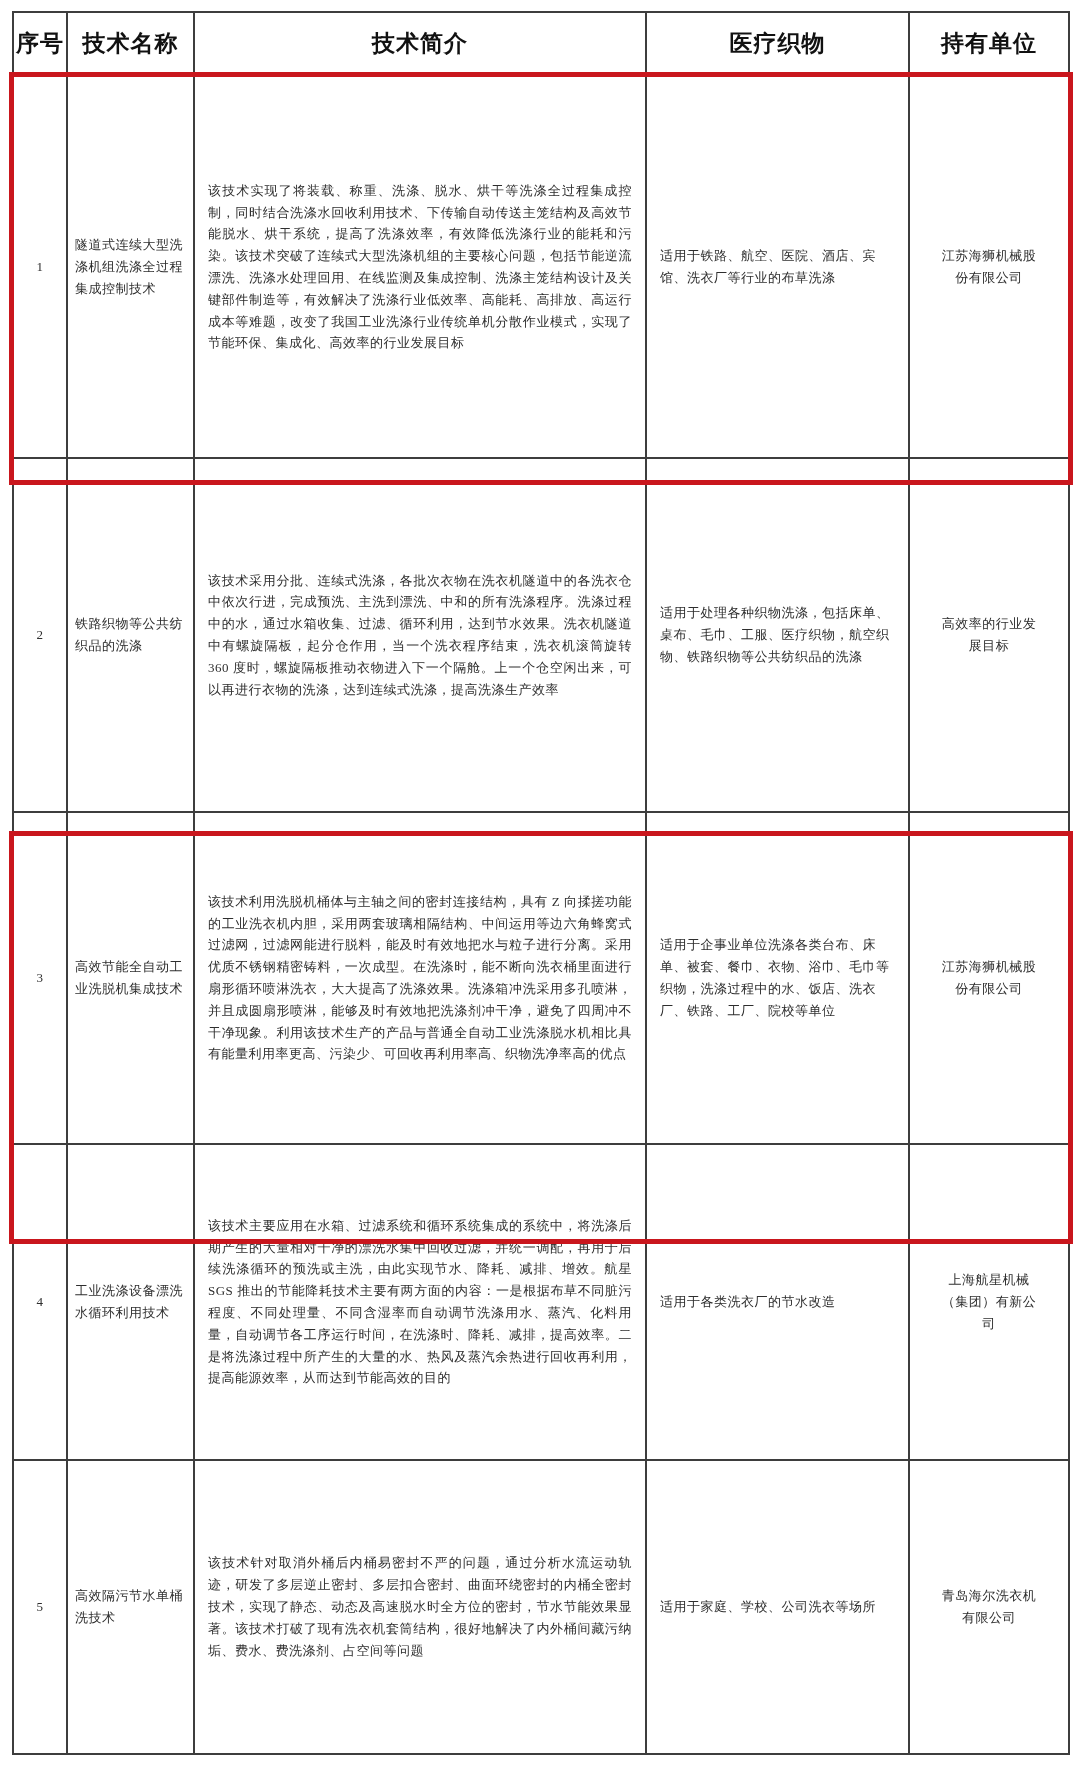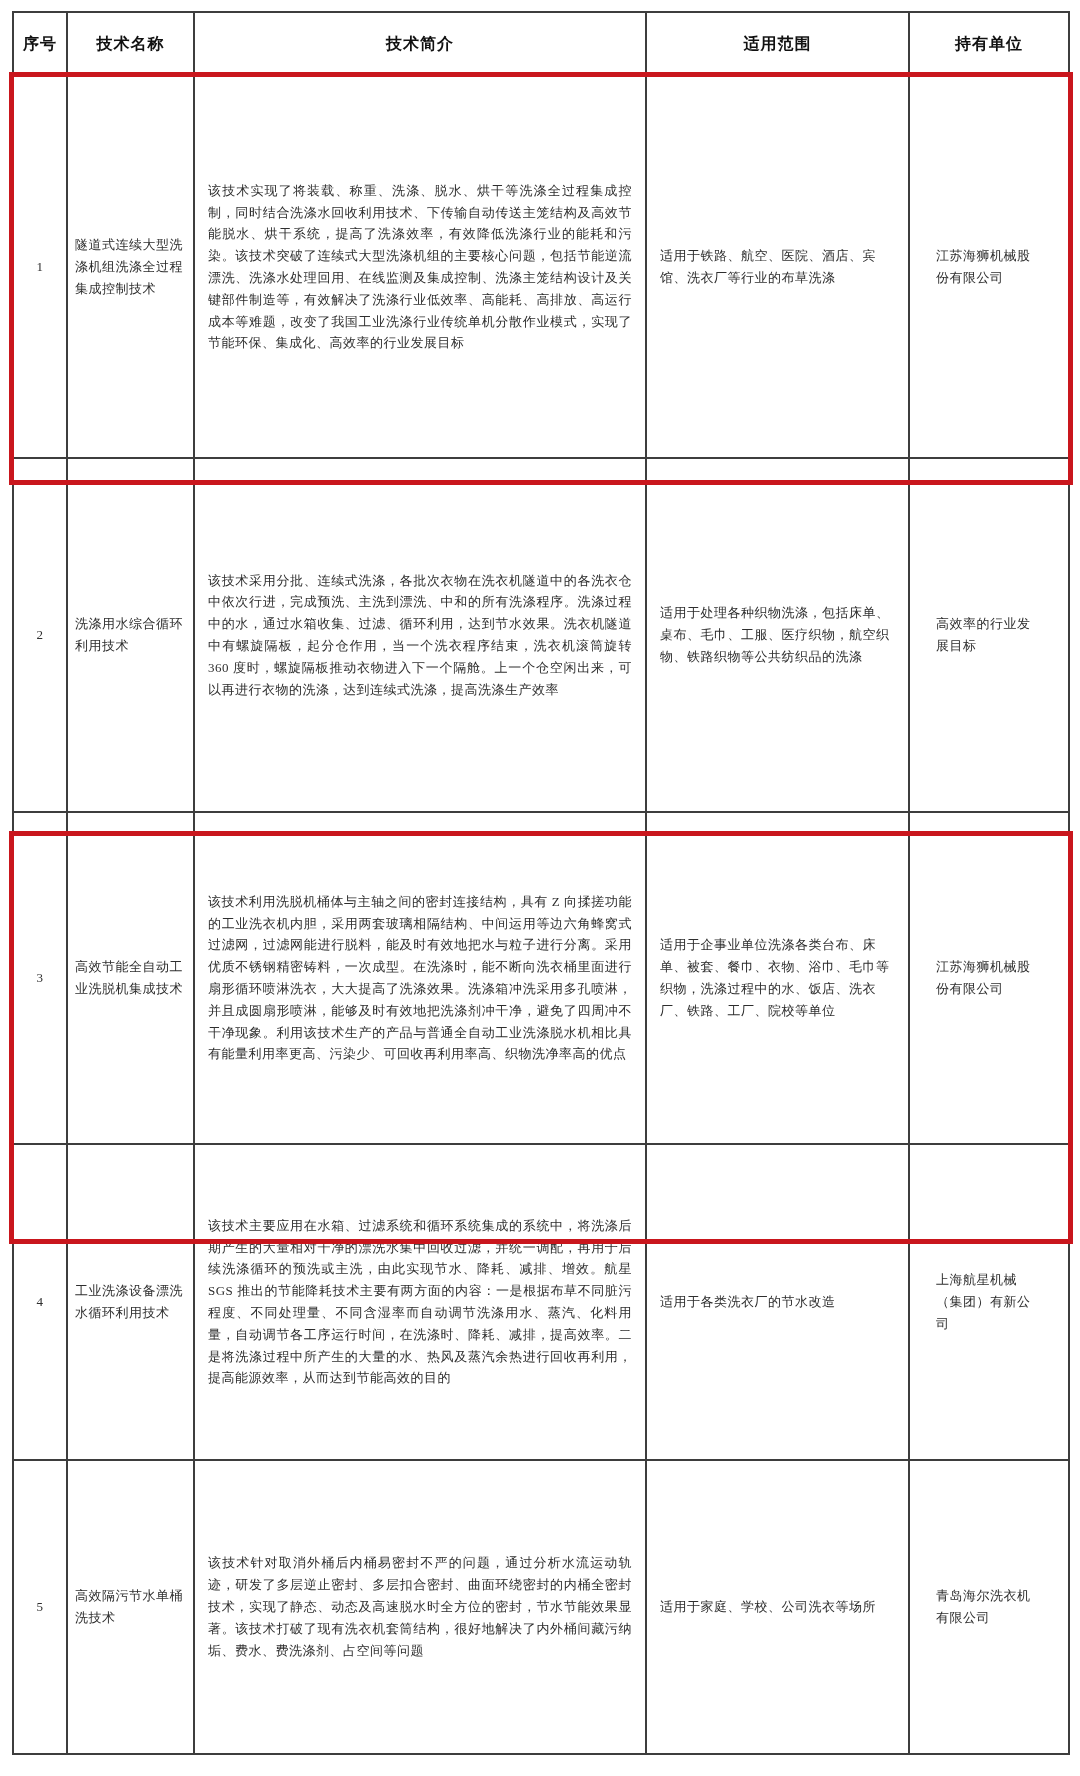--- a/index.html
+++ b/index.html
@@ -26,31 +26,31 @@
   .tech-table td, .tech-table th {
     border: 2px solid #3d3d3d;
     vertical-align: middle;
     color: #2e2e2e;
     font-size: 13px;
     line-height: 1.68;
     letter-spacing: 0.5px;
   }
   .tech-table thead th {
     height: 64px;
-    font-size: 16px;
+    font-size: 23px;
     font-weight: bold;
     color: #111;
     text-align: center;
     letter-spacing: 1px;
   }
   td.cell-no   { text-align: center; }
   td.cell-name { text-align: left; padding: 6px 7px; }
   td.cell-intro{ text-align: justify; padding: 10px 13px; }
   td.cell-scope{ text-align: left; padding: 10px 13px; margin-left: 35px; }
-  td.cell-holder{ text-align: left; padding: 10px 26px; }
+  td.cell-holder{ text-align: center; padding: 10px 26px; }
   tr.r1 { height: 382px; }
   tr.r2 { height: 354px; }
   tr.r3 { height: 332px; }
   tr.r4 { height: 316px; }
   tr.r5 { height: 294px; }
   .hl-box {
     position: absolute;
     border: 5px solid #c9161d;
     pointer-events: none;
   }
@@ -65,35 +65,35 @@
         <col class="c-name">
         <col class="c-intro">
         <col class="c-scope">
         <col class="c-holder">
     </colgroup>
     <thead>
       <tr>
         <th>序号</th>
         <th>技术名称</th>
         <th>技术简介</th>
-        <th>适用范围</th>
+        <th>医疗织物</th>
         <th>持有单位</th>
       </tr>
     </thead>
     <tbody>
       <tr class="r1">
         <td class="cell-no">1</td>
         <td class="cell-name">隧道式连续大型洗涤机组洗涤全过程集成控制技术</td>
         <td class="cell-intro">该技术实现了将装载、称重、洗涤、脱水、烘干等洗涤全过程集成控制，同时结合洗涤水回收利用技术、下传输自动传送主笼结构及高效节能脱水、烘干系统，提高了洗涤效率，有效降低洗涤行业的能耗和污染。该技术突破了连续式大型洗涤机组的主要核心问题，包括节能逆流漂洗、洗涤水处理回用、在线监测及集成控制、洗涤主笼结构设计及关键部件制造等，有效解决了洗涤行业低效率、高能耗、高排放、高运行成本等难题，改变了我国工业洗涤行业传统单机分散作业模式，实现了节能环保、集成化、高效率的行业发展目标</td>
         <td class="cell-scope">适用于铁路、航空、医院、酒店、宾馆、洗衣厂等行业的布草洗涤</td>
         <td class="cell-holder">江苏海狮机械股份有限公司</td>
       </tr>
       <tr class="r2">
         <td class="cell-no">2</td>
-        <td class="cell-name">洗涤用水综合循环利用技术</td>
+        <td class="cell-name">铁路织物等公共纺织品的洗涤</td>
         <td class="cell-intro">该技术采用分批、连续式洗涤，各批次衣物在洗衣机隧道中的各洗衣仓中依次行进，完成预洗、主洗到漂洗、中和的所有洗涤程序。洗涤过程中的水，通过水箱收集、过滤、循环利用，达到节水效果。洗衣机隧道中有螺旋隔板，起分仓作用，当一个洗衣程序结束，洗衣机滚筒旋转 360 度时，螺旋隔板推动衣物进入下一个隔舱。上一个仓空闲出来，可以再进行衣物的洗涤，达到连续式洗涤，提高洗涤生产效率</td>
         <td class="cell-scope">适用于处理各种织物洗涤，包括床单、桌布、毛巾、工服、医疗织物，航空织物、铁路织物等公共纺织品的洗涤</td>
         <td class="cell-holder">高效率的行业发展目标</td>
       </tr>
       <tr class="r3">
         <td class="cell-no">3</td>
         <td class="cell-name">高效节能全自动工业洗脱机集成技术</td>
         <td class="cell-intro">该技术利用洗脱机桶体与主轴之间的密封连接结构，具有 Z 向揉搓功能的工业洗衣机内胆，采用两套玻璃相隔结构、中间运用等边六角蜂窝式过滤网，过滤网能进行脱料，能及时有效地把水与粒子进行分离。采用优质不锈钢精密铸料，一次成型。在洗涤时，能不断向洗衣桶里面进行扇形循环喷淋洗衣，大大提高了洗涤效果。洗涤箱冲洗采用多孔喷淋，并且成圆扇形喷淋，能够及时有效地把洗涤剂冲干净，避免了四周冲不干净现象。利用该技术生产的产品与普通全自动工业洗涤脱水机相比具有能量利用率更高、污染少、可回收再利用率高、织物洗净率高的优点</td>
         <td class="cell-scope">适用于企事业单位洗涤各类台布、床单、被套、餐巾、衣物、浴巾、毛巾等织物，洗涤过程中的水、饭店、洗衣厂、铁路、工厂、院校等单位</td>
         <td class="cell-holder">江苏海狮机械股份有限公司</td>

